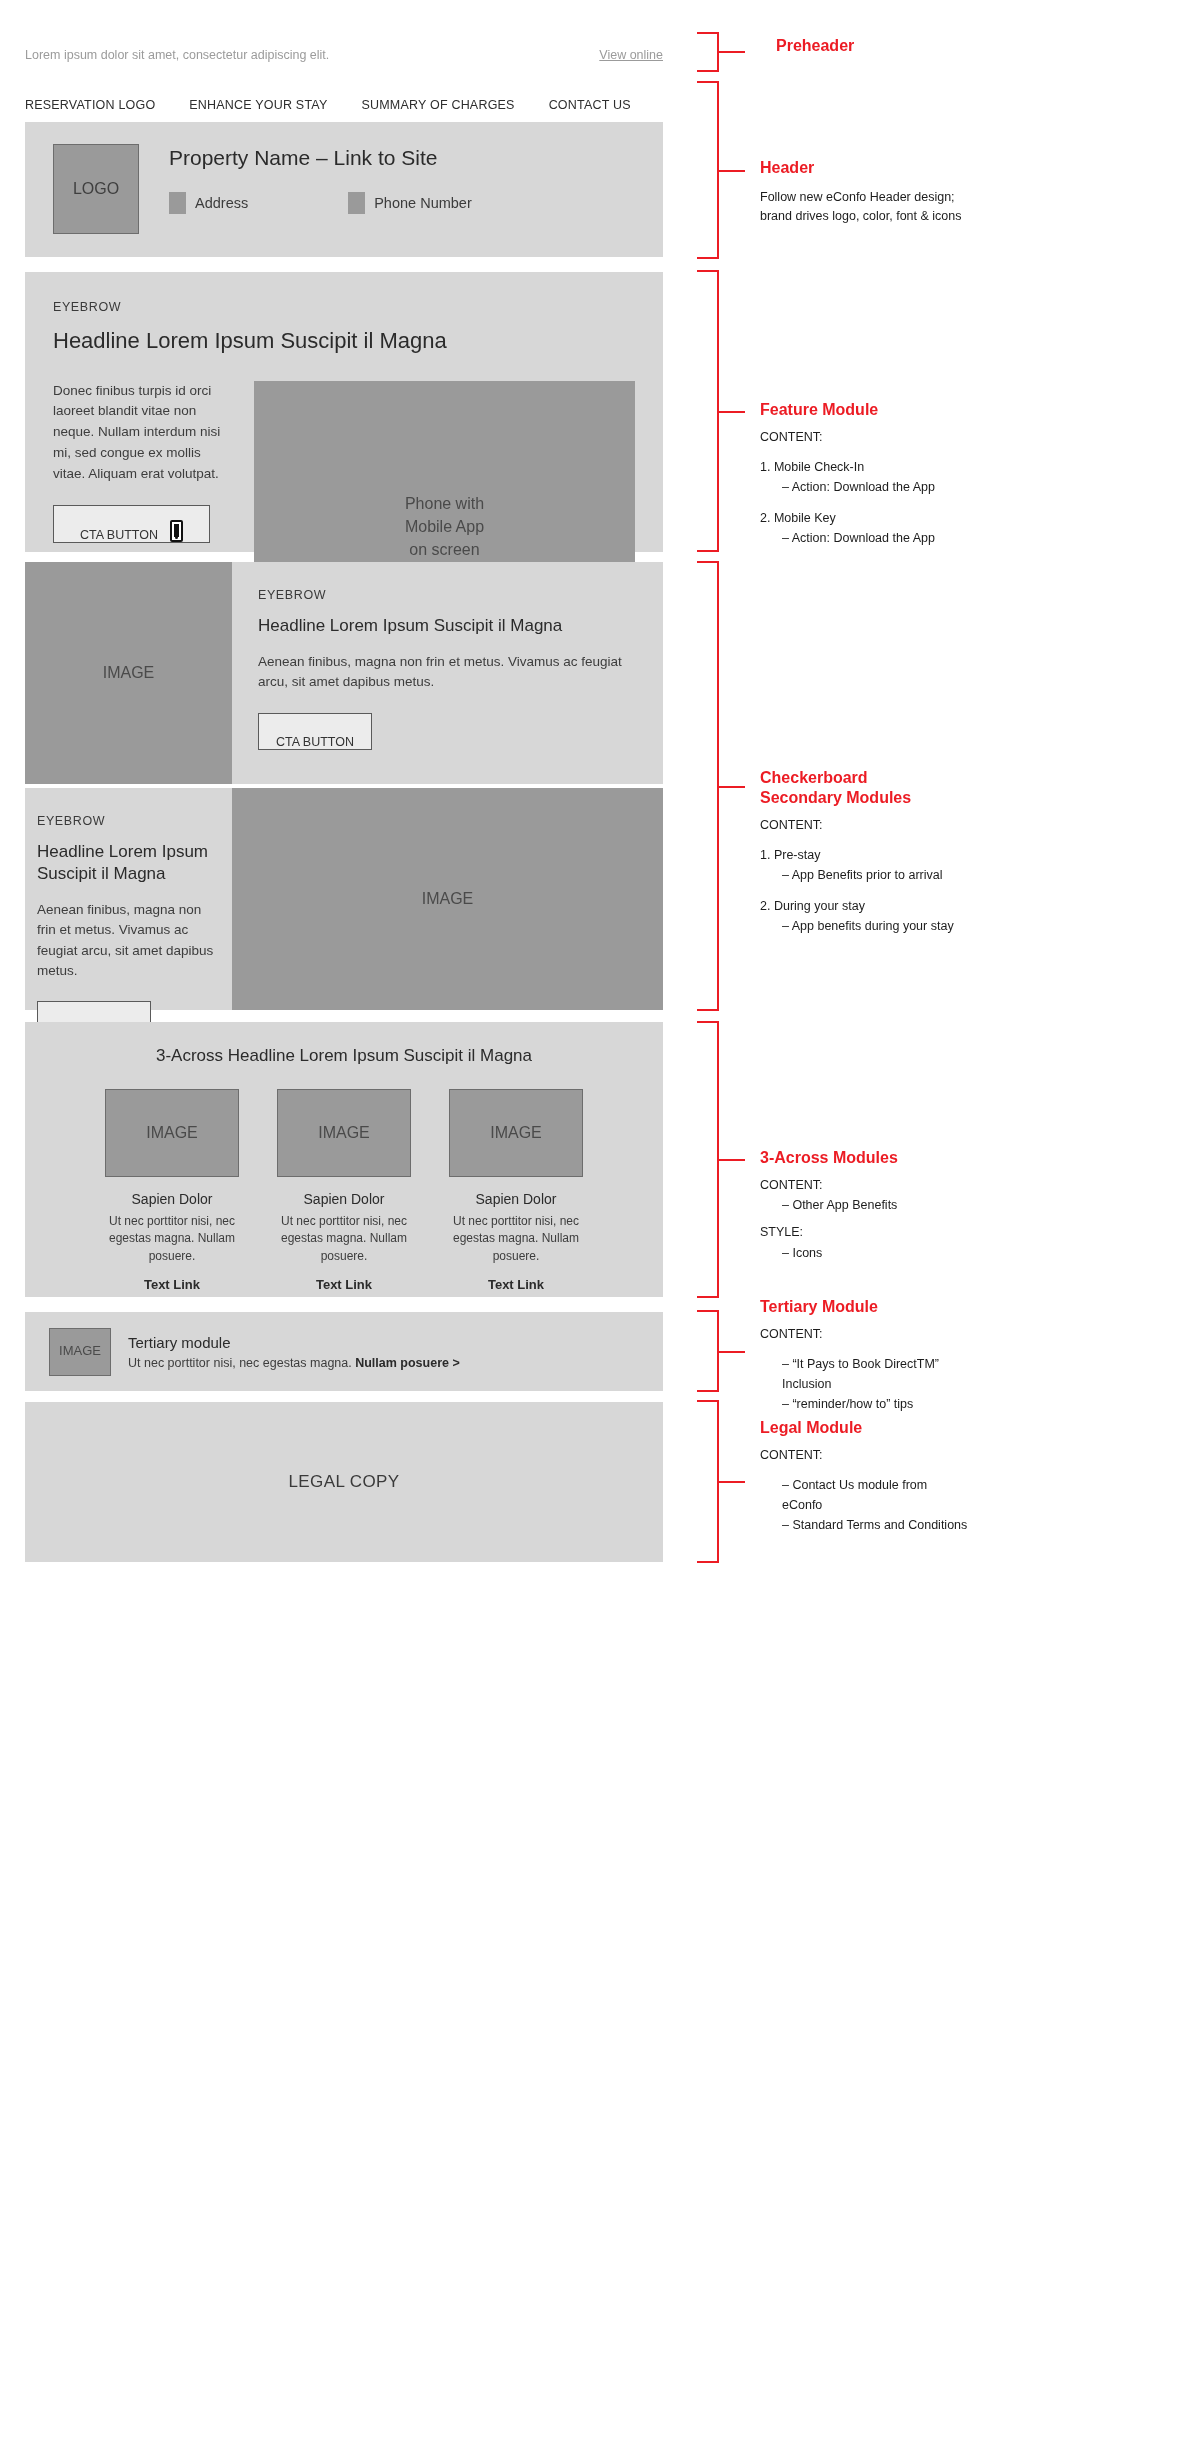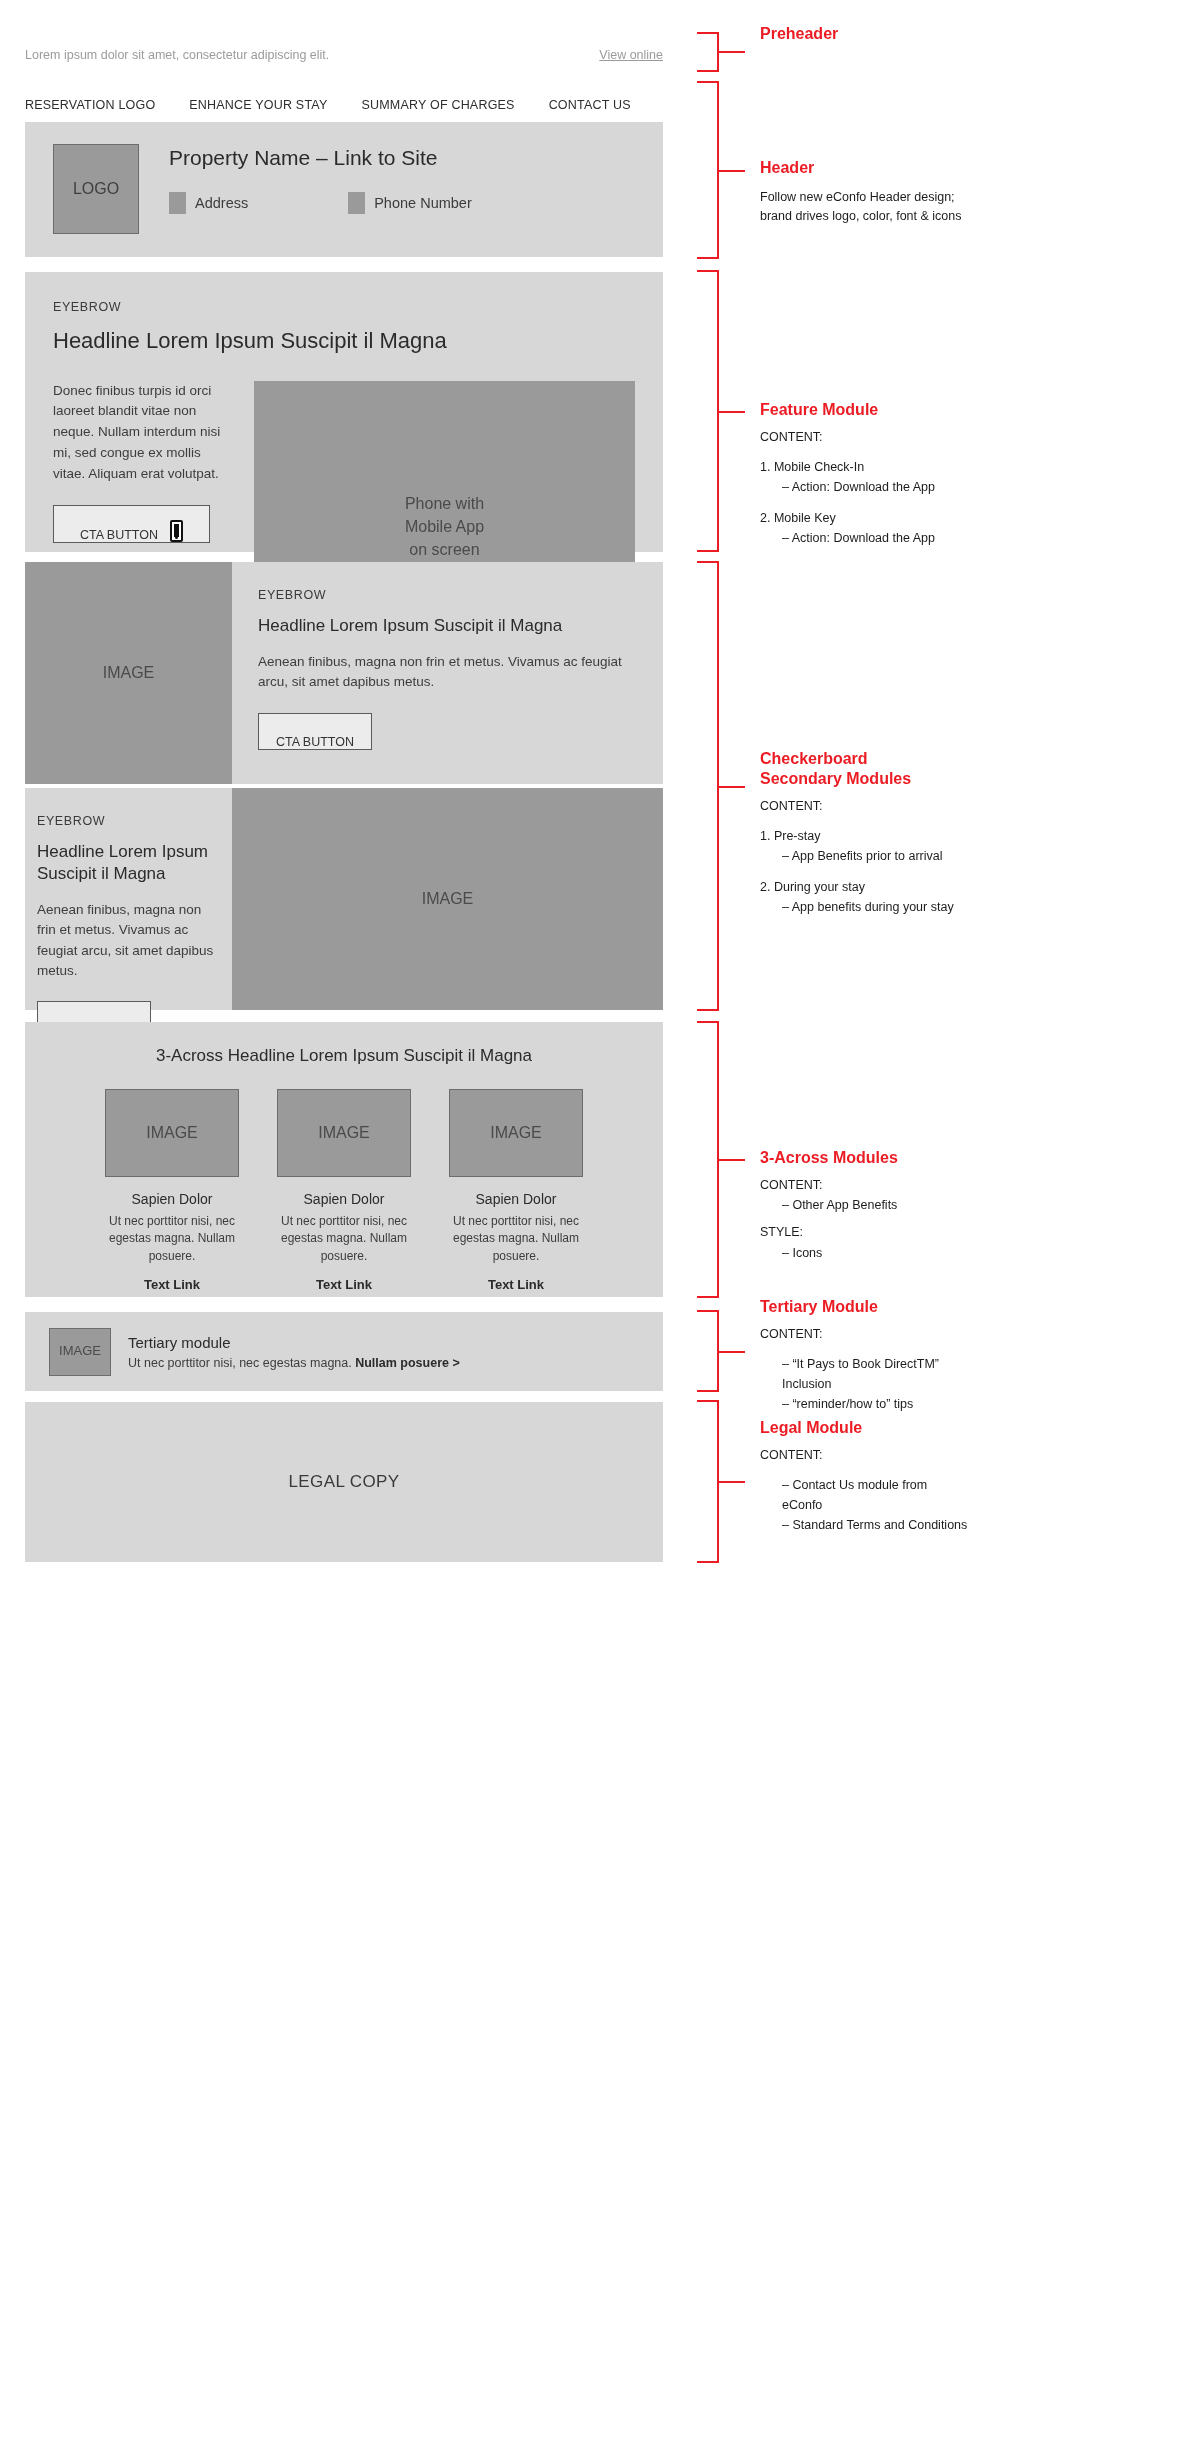--- a/index.html
+++ b/index.html
@@ -511,21 +511,21 @@
 
   <div class="bracket" style="left:697px; top:1021px; height:277px;"></div>
   <div class="tick" style="left:719px; top:1159px;"></div>
 
   <div class="bracket" style="left:697px; top:1310px; height:82px;"></div>
   <div class="tick" style="left:719px; top:1351px;"></div>
 
   <div class="bracket" style="left:697px; top:1400px; height:163px;"></div>
   <div class="tick" style="left:719px; top:1481px;"></div>
 
-  <div class="anno" style="top:24px;">
+  <div class="anno" style="top:36px;margin-left:16px;">
     <div class="anno-title">Preheader</div>
   </div>
 
   <div class="anno" style="top:158px;">
     <div class="anno-title">Header</div>
     <div class="anno-note">Follow new eConfo Header design;
 brand drives logo, color, font &amp; icons</div>
   </div>
 
   <div class="anno" style="top:400px;">
@@ -533,21 +533,21 @@
     <div class="anno-body">CONTENT:</div>
     <div class="anno-list">
       <div class="anno-li">1. Mobile Check-In</div>
       <div class="anno-sub">– Action: Download the App</div>
       <div class="anno-gap"></div>
       <div class="anno-li">2. Mobile Key</div>
       <div class="anno-sub">– Action: Download the App</div>
     </div>
   </div>
 
-  <div class="anno" style="top:749px;">
+  <div class="anno" style="top:768px;">
     <div class="anno-title">Checkerboard
 Secondary Modules</div>
     <div class="anno-body">CONTENT:</div>
     <div class="anno-list">
       <div class="anno-li">1. Pre-stay</div>
       <div class="anno-sub">– App Benefits prior to arrival</div>
       <div class="anno-gap"></div>
       <div class="anno-li">2. During your stay</div>
       <div class="anno-sub">– App benefits during your stay</div>
     </div>

